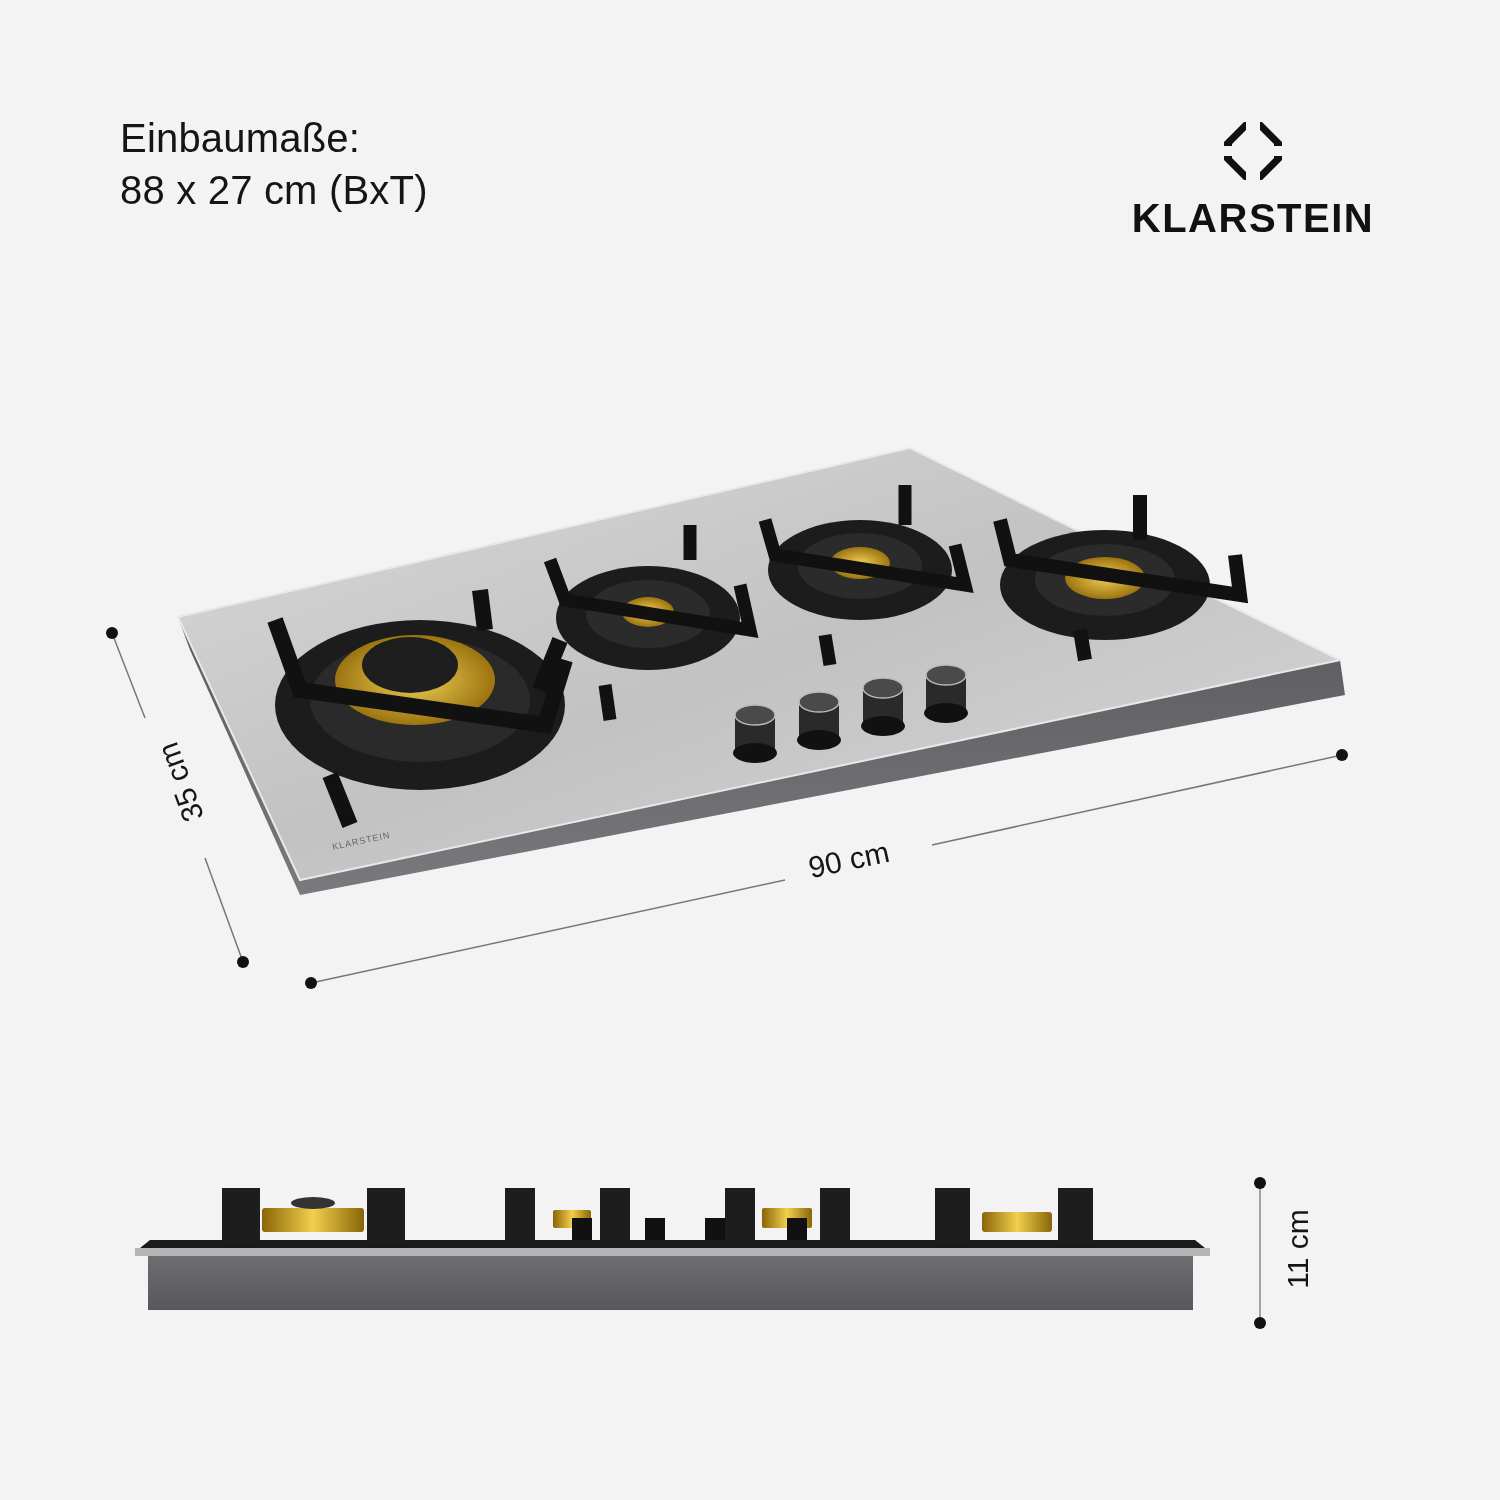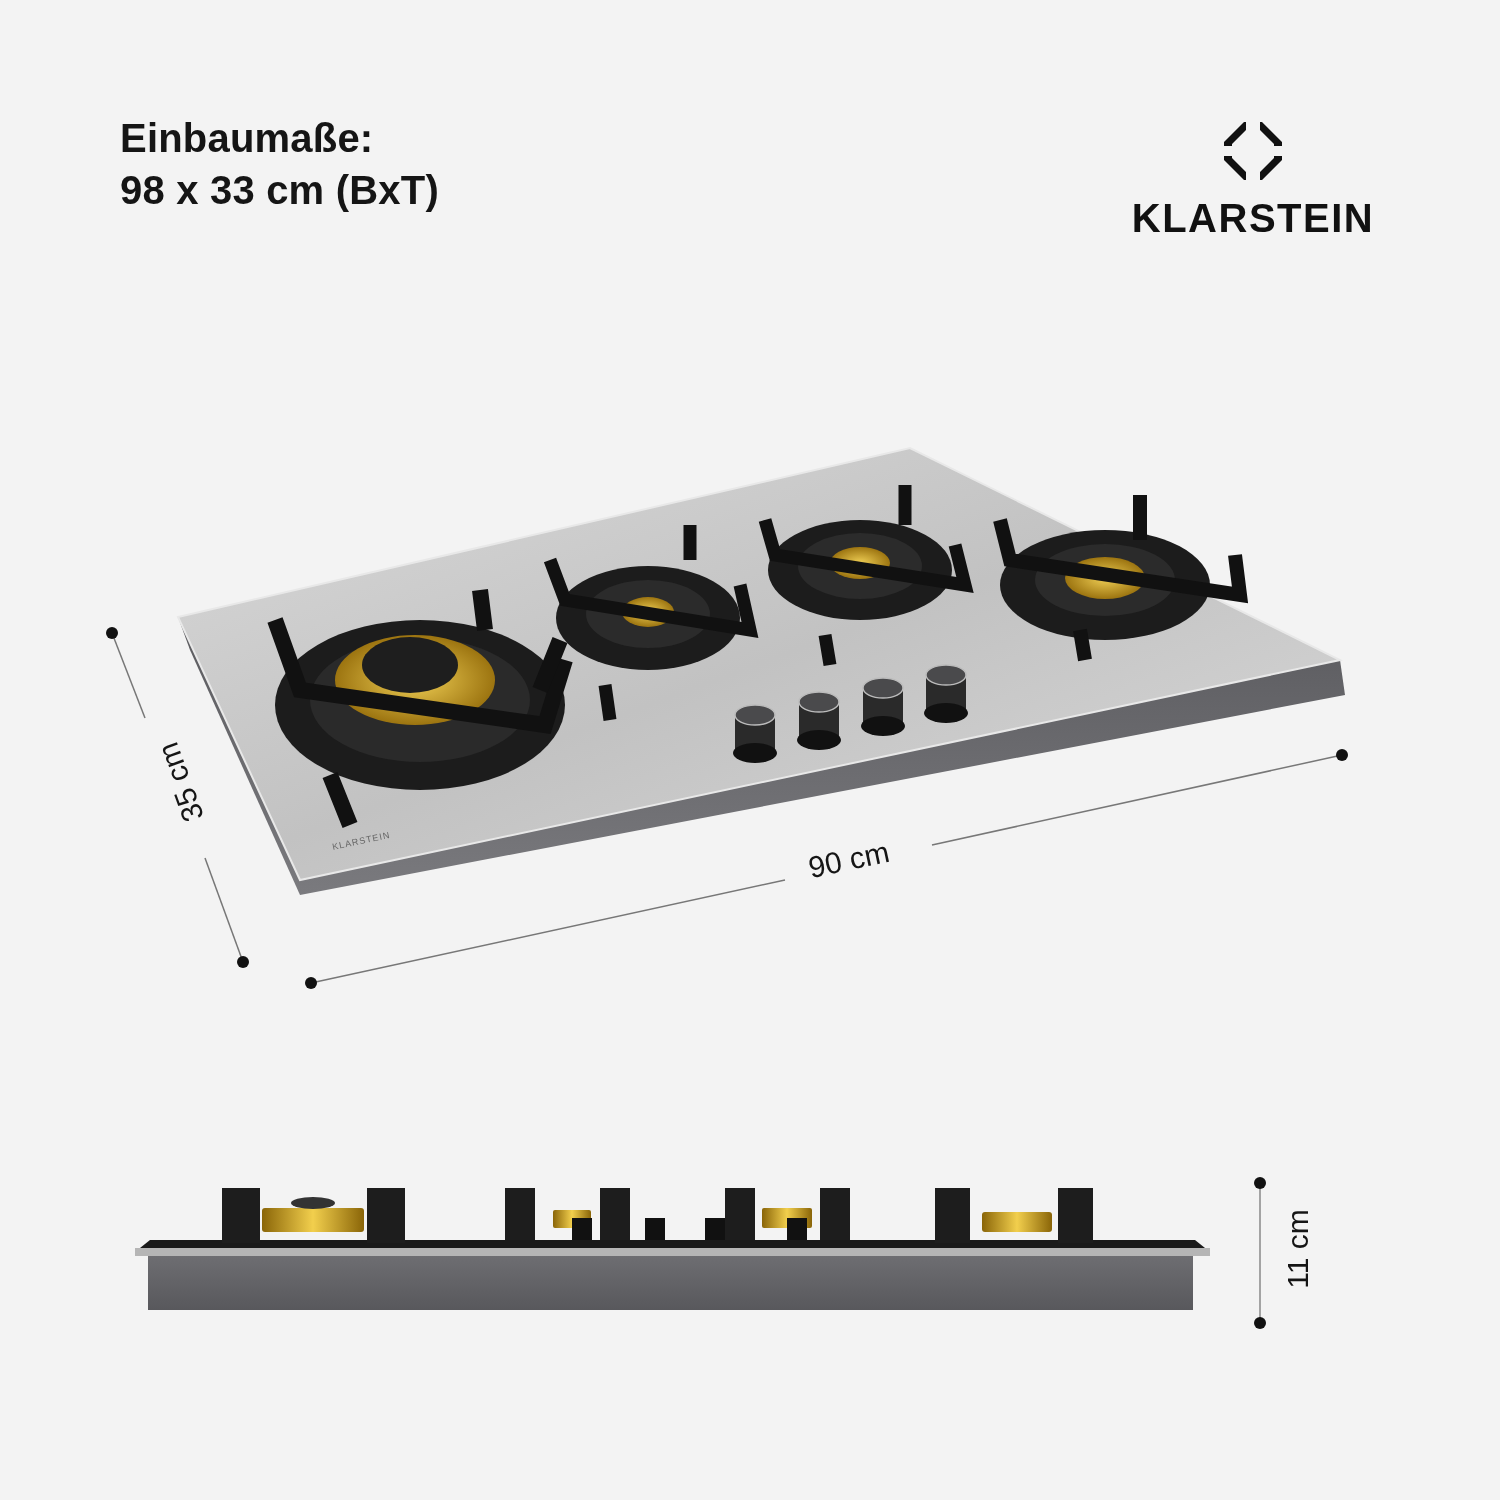--- a/index.html
+++ b/index.html
@@ -1,21 +1,21 @@
 <!DOCTYPE html>
 <html><head>
   <meta charset="utf-8">
   <style>
     html, body { margin: 0; padding: 0; }
     body {
       width: 1500px; height: 1500px; background: #f3f3f3;
       position: relative; overflow: hidden;
       font-family: "Liberation Sans", "DejaVu Sans", sans-serif; color: #111;
     }
-    .dims-text { position: absolute; left: 120px; top: 112px; font-size: 40px; line-height: 52px; color: #151515; letter-spacing: 0.2px; font-weight: bold; }
+    .dims-text { position: absolute; left: 120px; top: 112px; font-size: 40px; line-height: 52px; color: #151515; letter-spacing: 0.2px; }
     .brand { position: absolute; left: 1122px; top: 120px; width: 262px; text-align: center; }
     .brand svg { display: block; margin: 0 auto; }
     .brand-name { font-size: 40px; font-weight: bold; letter-spacing: 1.5px; margin-top: 14px; color: #111; }
     .canvas { position: absolute; left: 0; top: 0; }
     .label { position: absolute; font-size: 30px; color: #151515; white-space: nowrap; }
   </style>
 </head>
 <body>
 
 <svg class="canvas" width="1500" height="1500" viewBox="0 0 1500 1500">
@@ -152,21 +152,21 @@
 
   <g>
     <line x1="1260" y1="1183" x2="1260" y2="1323" stroke="#888" stroke-width="1.5"></line>
     <circle cx="1260" cy="1183" r="6" fill="#111"></circle>
     <circle cx="1260" cy="1323" r="6" fill="#111"></circle>
   </g>
 </svg>
 
 <div class="dims-text">
   <div>Einbaumaße:</div>
-  <div>98 x 33 cm (BxT)</div>
+  <div>88 x 27 cm (BxT)</div>
 </div>
 
 <div class="brand">
   <svg width="62" height="62" viewBox="0 0 62 62">
     <path d="M22,2 L2,22 L2,26 L10,26 L10,24 L24,10 L24,2 Z" fill="#111"></path>
     <path d="M40,2 L60,22 L60,26 L52,26 L52,24 L38,10 L38,2 Z" fill="#111"></path>
     <path d="M22,60 L2,40 L2,36 L10,36 L10,38 L24,52 L24,60 Z" fill="#111"></path>
     <path d="M40,60 L60,40 L60,36 L52,36 L52,38 L38,52 L38,60 Z" fill="#111"></path>
   </svg>
   <div class="brand-name">KLARSTEIN</div>

